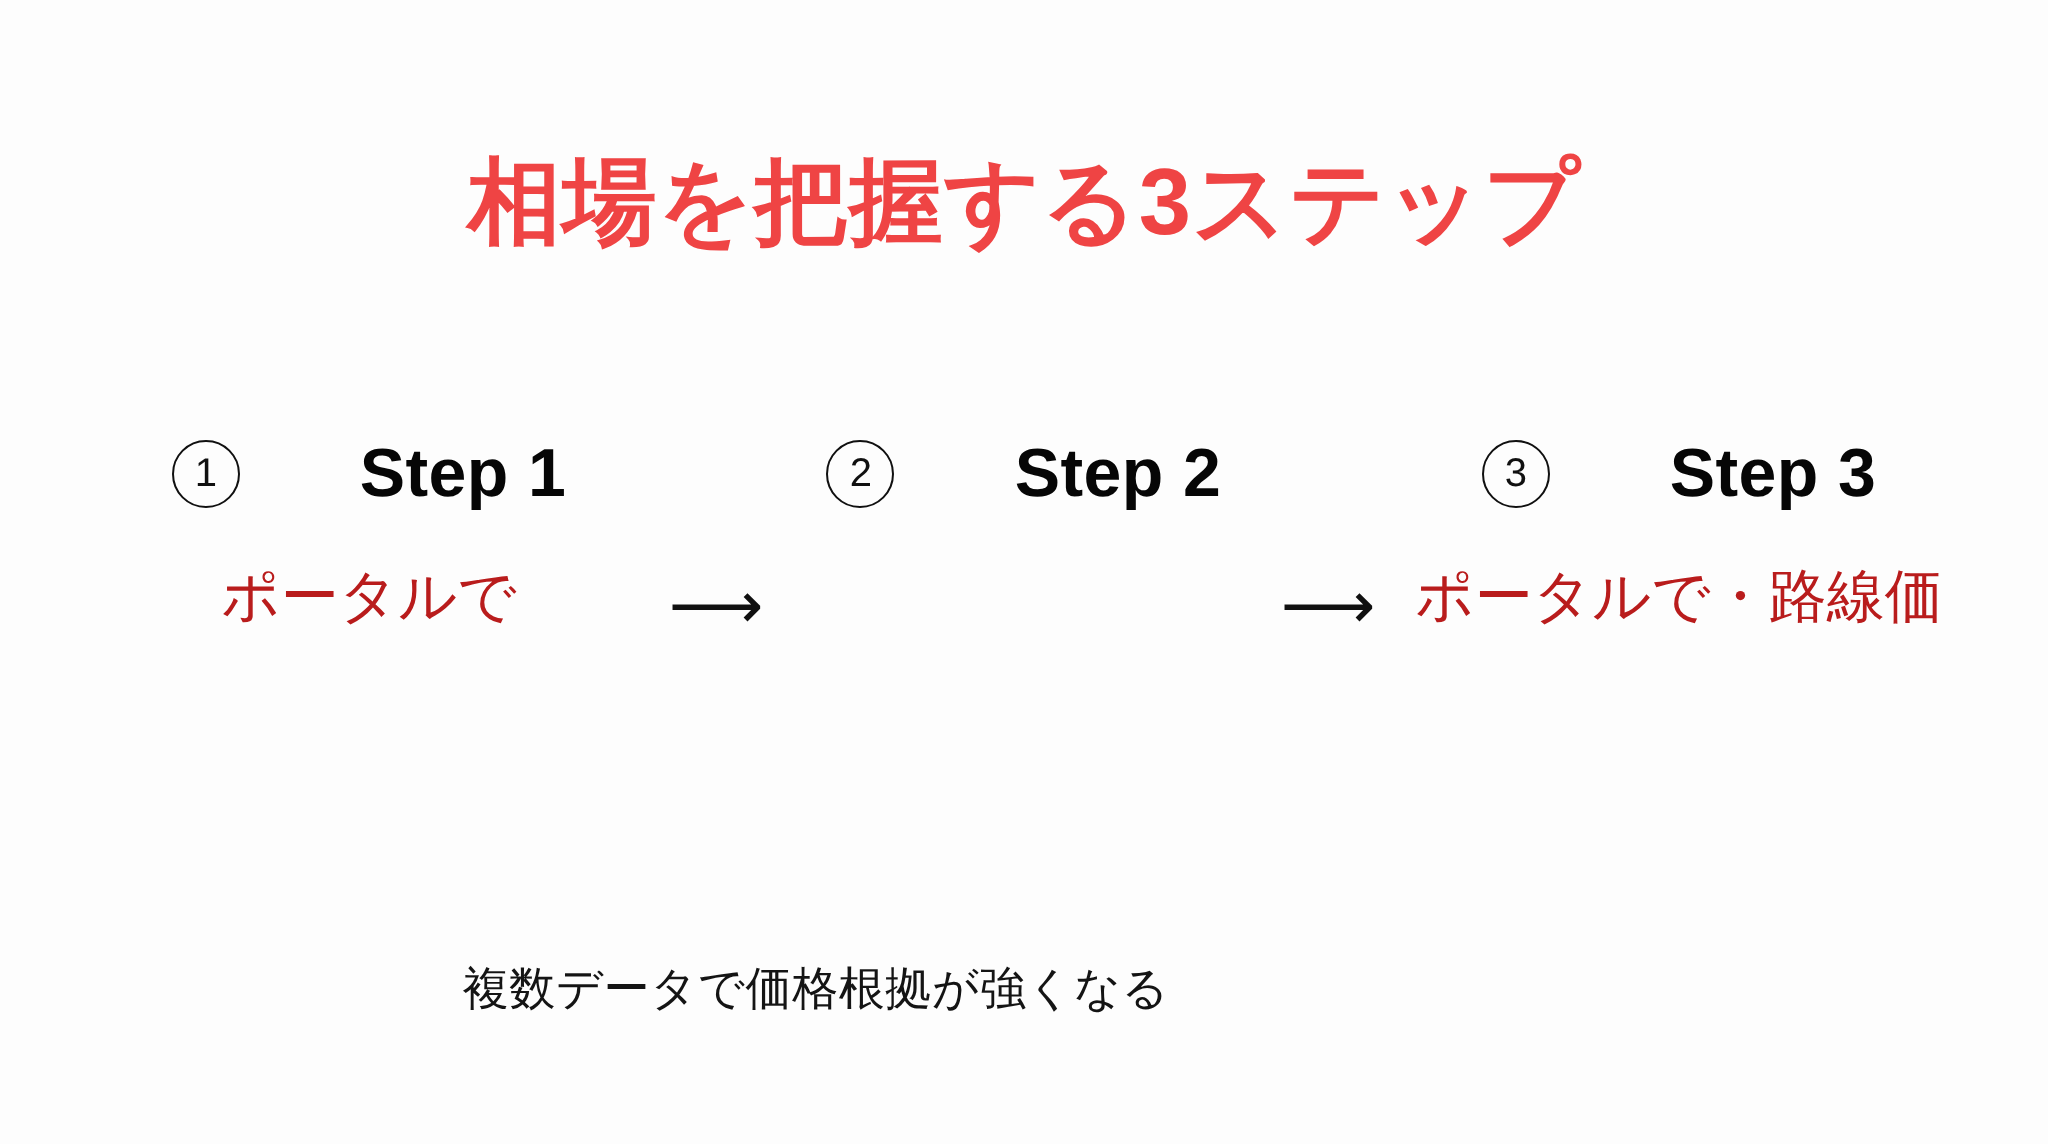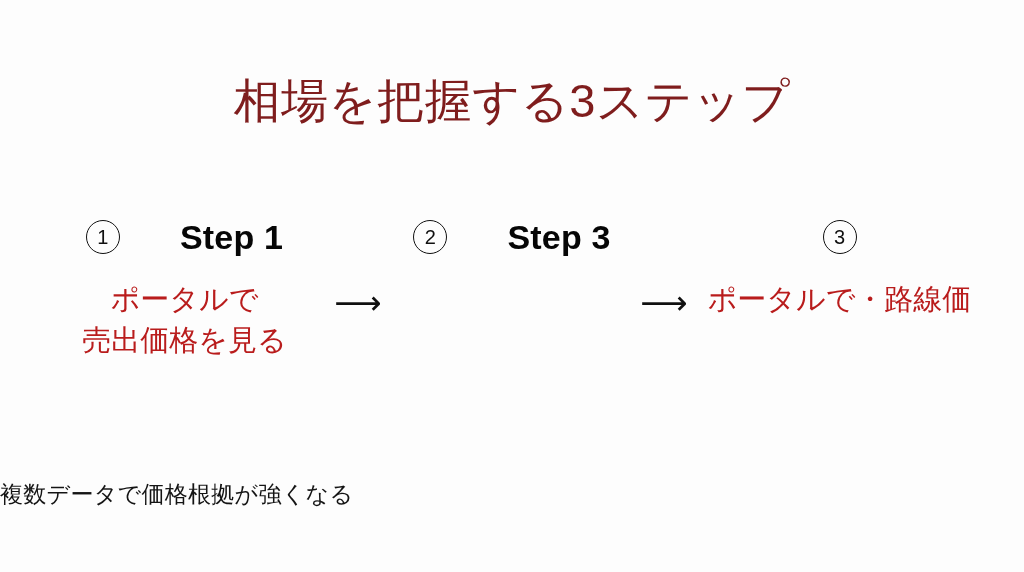--- a/index.html
+++ b/index.html
@@ -25,24 +25,24 @@
   }
 
   
   .title {
     position: absolute;
     top: 44px;
     left: 0;
     width: 1024px;
     text-align: center;
     font-size: 47px;
-    font-weight: 400;
+    font-weight: 700;
     letter-spacing: 0.5px;
     line-height: 1.12;
-    color: #7f1d1d;
+    color: #ef4444;
     white-space: nowrap;
   }
 
   
   .steps {
     position: absolute;
     top: 214px;
     left: 62px;
     width: 900px;
     display: flex;
@@ -118,21 +118,21 @@
   }
   .arrow-1 { left: 322px; }
   .arrow-2 { left: 628px; }
 
   
   .footnote {
     position: absolute;
     top: 480px;
     left: 0;
     width: 816px;
-    text-align: left;
+    text-align: center;
     font-size: 23px;
     font-weight: 400;
     letter-spacing: 0.3px;
     line-height: 1.3;
     color: #141414;
     white-space: nowrap;
   }
 </style>
 </head>
 <body style="background: rgb(253, 253, 253);">
@@ -143,34 +143,34 @@
 
   <div class="steps">
 
     <div class="step-col">
       <div class="step-head">
         <span class="step-badge">1</span>
         <span class="step-label">Step 1</span>
       </div>
       <div class="step-desc">
         <span class="l1">ポータルで</span>
-        <span class="l2">売出価格を見る</span>
       </div>
     </div>
 
     <div class="step-col">
       <div class="step-head">
         <span class="step-badge">2</span>
-        <span class="step-label">Step 3</span>
+        <span class="step-label">Step 2</span>
       </div>
     </div>
 
     <div class="step-col">
       <div class="step-head">
         <span class="step-badge">3</span>
+        <span class="step-label">Step 3</span>
       </div>
       <div class="step-desc">
         <span class="l1">ポータルで・路線価</span>
       </div>
     </div>
 
   </div>
 
   <div class="arrow arrow-1">⟶</div>
 

